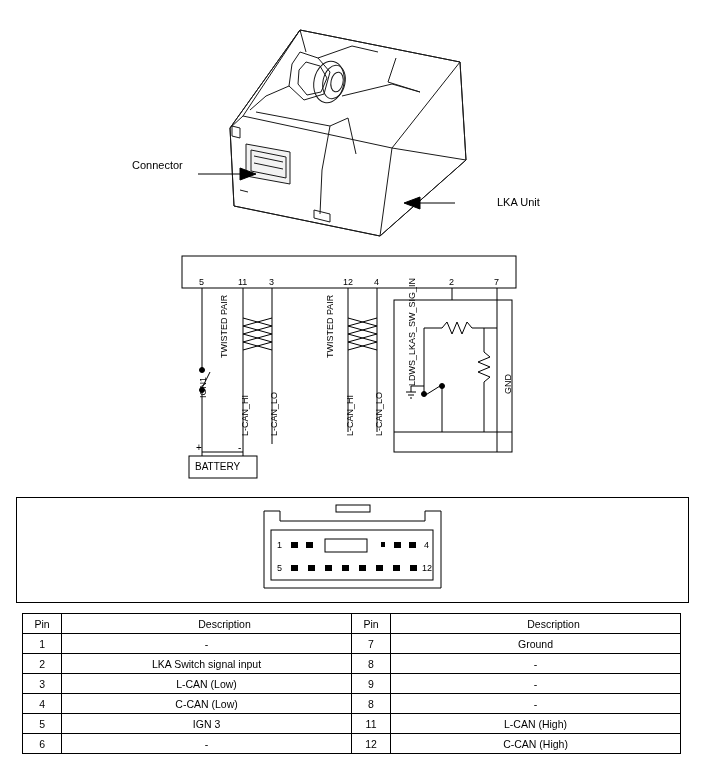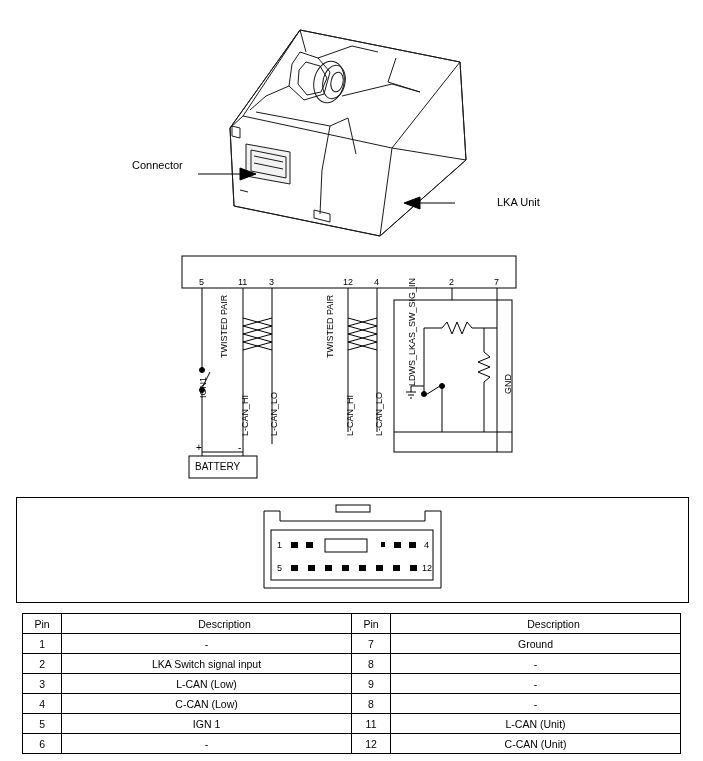--- a/index.html
+++ b/index.html
@@ -228,25 +228,25 @@
         <td>-</td>
       </tr>
       <tr>
         <td>4</td>
         <td>C-CAN (Low)</td>
         <td>8</td>
         <td>-</td>
       </tr>
       <tr>
         <td>5</td>
-        <td>IGN 1</td>
+        <td>IGN 3</td>
         <td>11</td>
-        <td>L-CAN (Unit)</td>
+        <td>L-CAN (High)</td>
       </tr>
       <tr>
         <td>6</td>
         <td>-</td>
         <td>12</td>
-        <td>C-CAN (Unit)</td>
+        <td>C-CAN (High)</td>
       </tr>
     </tbody>
   </table>
 </div>
 
 </body></html>

